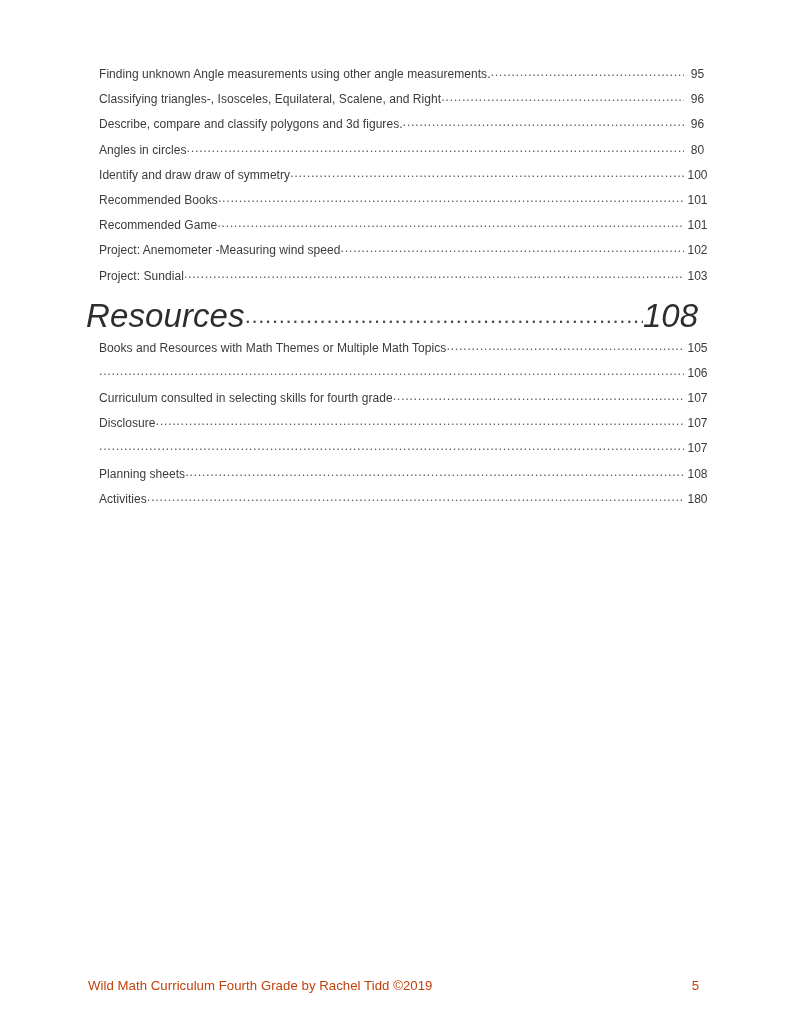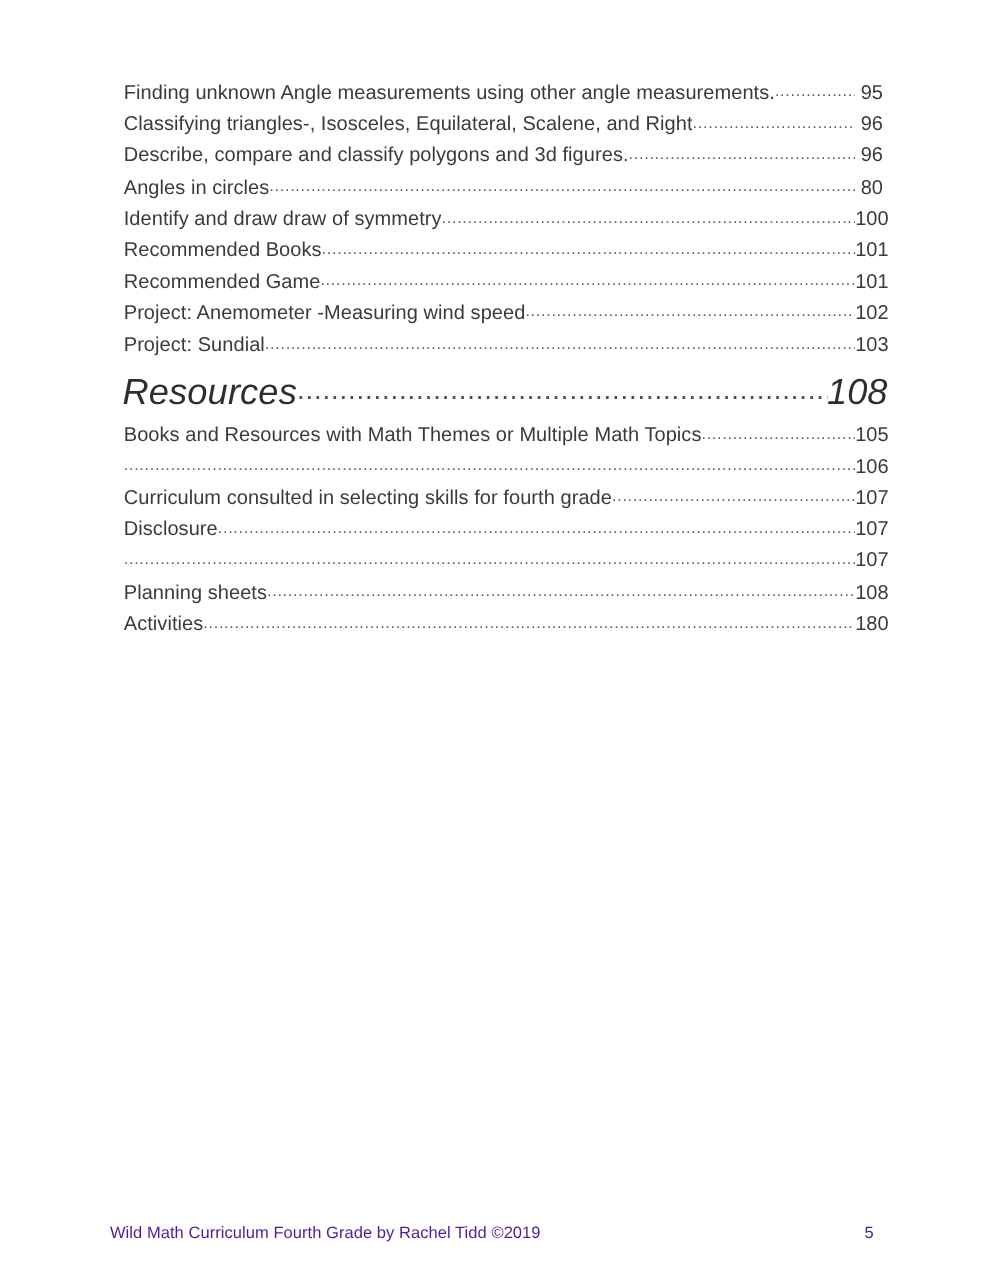--- a/index.html
+++ b/index.html
@@ -67,32 +67,32 @@
   }
 
   .toc-page {
     flex: 0 0 auto;
     text-align: center;
   }
 
   
   .entry {
     margin-left: 13px;
-    font-size: 16px;
+    font-size: 12px;
     line-height: 25.2px;
     height: 25.2px;
   }
   .entry .toc-title { letter-spacing: 0.05px; }
   .entry .leader::after { font-size: 13px; letter-spacing: 0.55px; }
   .entry .toc-page { min-width: 27px; }
 
   
   .heading {
-    margin-left: 12px;
-    font-size: 29px;
+    margin-left: 0px;
+    font-size: 33px;
     font-style: italic;
     line-height: 40px;
     height: 40px;
     color: #2e2e30;
     margin-top: 5px;
     margin-bottom: 2px;
   }
   .heading .toc-title { letter-spacing: 0.1px; }
   .heading .leader { height: 1em; }
   .heading .leader::after {
@@ -106,21 +106,21 @@
   
   .footer {
     position: absolute;
     left: 88px;
     right: 92px;
     top: 978px;
     display: flex;
     align-items: baseline;
     justify-content: space-between;
     font-size: 13.2px;
-    color: #4c1d95;
+    color: #c2410c;
   }
   .footer-note { letter-spacing: 0.05px; }
   .footer-page { letter-spacing: 0; }
 </style>
 </head>
 <body>
 
 <div class="page">
 
   <div class="toc" id="toc-list">

